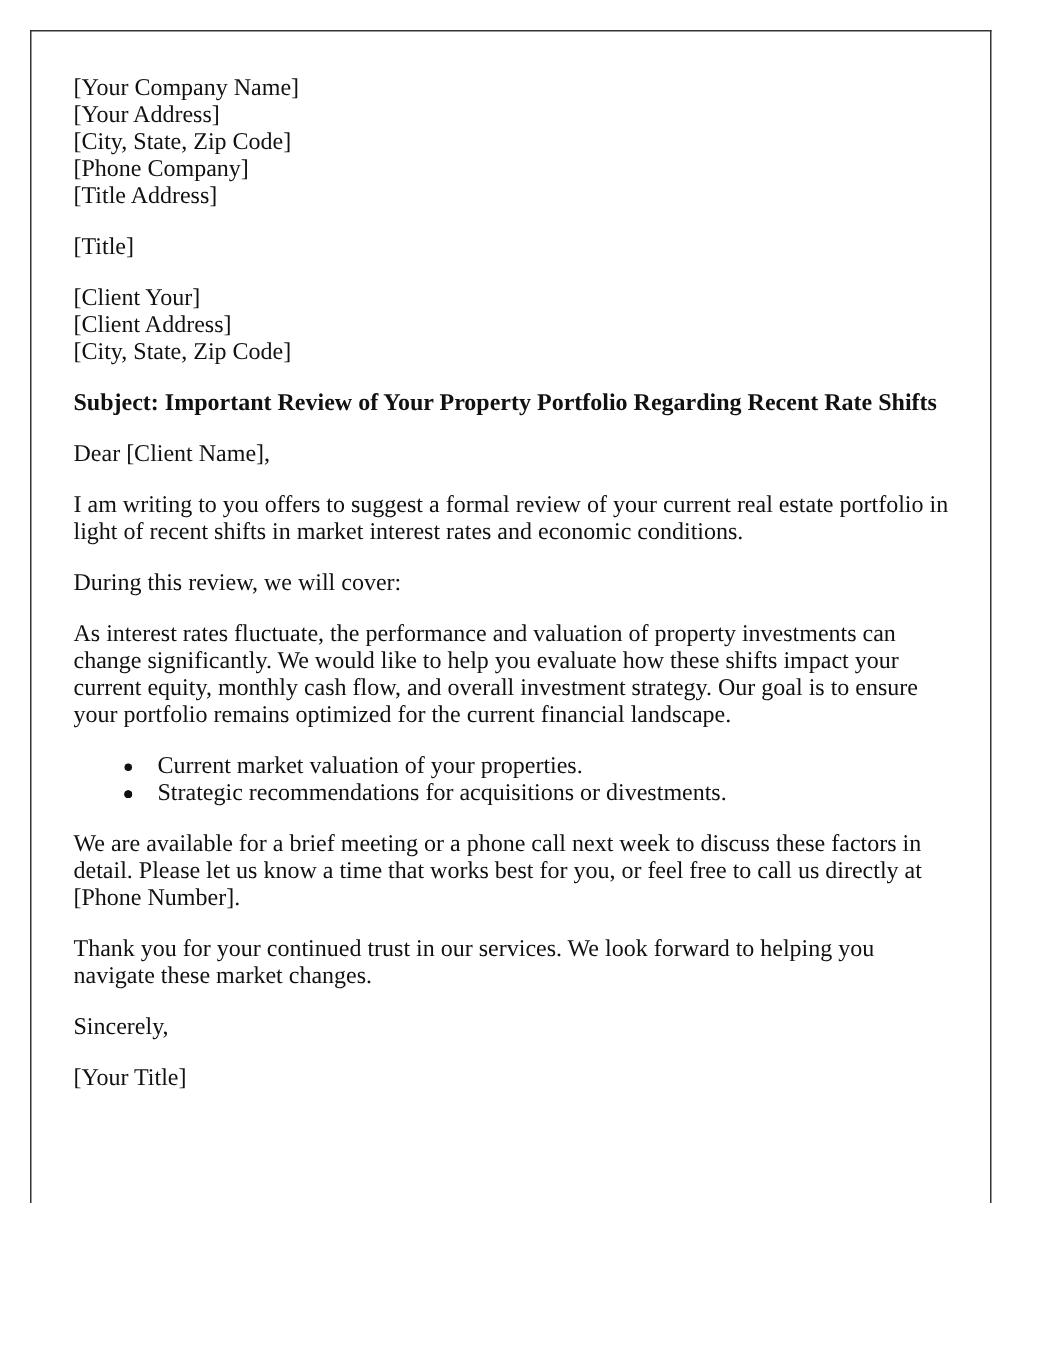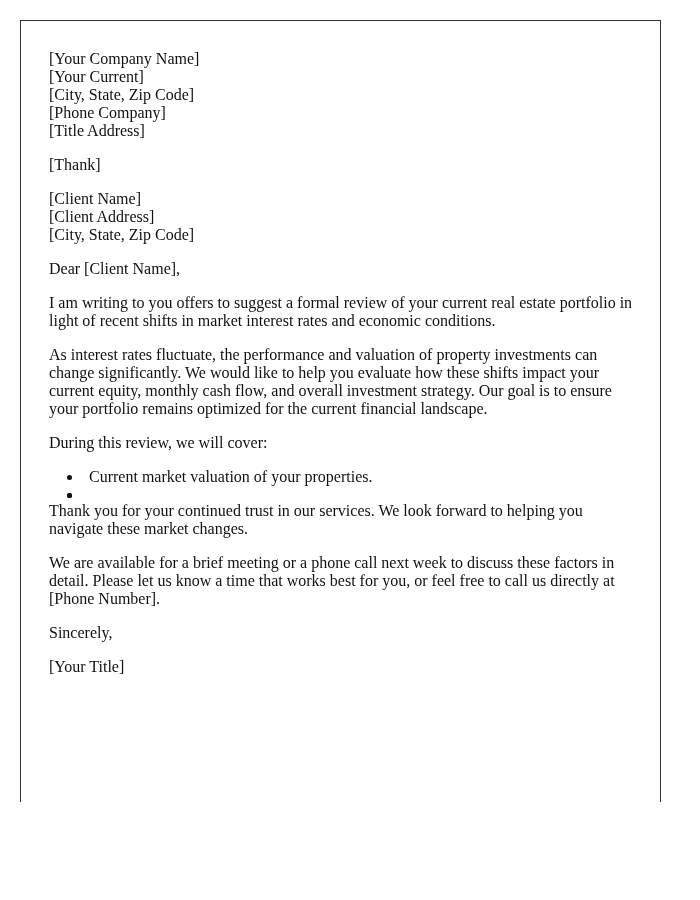--- a/index.html
+++ b/index.html
@@ -42,73 +42,76 @@
     p { margin: 0 0 16px 0; }
     .subject { font-weight: bold; white-space: nowrap; }
     ul {
       margin: 0 0 16px 0;
       padding-left: 40px;
       list-style: none;
     }
     ul li {
       position: relative;
       white-space: nowrap;
+      margin-left: 16px;
     }
     ul li .bullet {
       position: absolute;
       left: -22px;
       top: 7px;
       width: 5px;
       height: 5px;
       border-radius: 50%;
       background: #111111;
     }
   </style>
 </head>
 <body>
 
 <div class="page-frame">
   <div class="letter">
 
     <div class="block">
       <span class="line">[Your Company Name]</span>
-      <span class="line">[Your Current]</span>
+      <span class="line">[Your Address]</span>
       <span class="line">[City, State, Zip Code]</span>
       <span class="line">[Phone Company]</span>
       <span class="line">[Title Address]</span>
     </div>
 
     <div class="block">
-      <span class="line">[Thank]</span>
+      <span class="line">[Title]</span>
     </div>
 
     <div class="block">
-      <span class="line">[Client Name]</span>
+      <span class="line">[Client Your]</span>
       <span class="line">[Client Address]</span>
       <span class="line">[City, State, Zip Code]</span>
     </div>
 
+    <p class="subject">Subject: Important Review of Your Property Portfolio Regarding Recent Rate Shifts</p>
 
     <p>Dear [Client Name],</p>
 
     <p>I am writing to you offers to suggest a formal review of your current real estate portfolio in light of recent shifts in market interest rates and economic conditions.</p>
 
+    <p>During this review, we will cover:</p>
+
     <p>As interest rates fluctuate, the performance and valuation of property investments can change significantly. We would like to help you evaluate how these shifts impact your current equity, monthly cash flow, and overall investment strategy. Our goal is to ensure your portfolio remains optimized for the current financial landscape.</p>
-
-    <p>During this review, we will cover:</p>
 
     <ul>
       <li><span class="bullet"></span><span>Current market valuation of your properties.</span></li>
       <li><span class="bullet"></span></li>
       <li><span class="bullet"></span></li>
+      <li><span class="bullet"></span><span>Strategic recommendations for acquisitions or divestments.</span></li>
     </ul>
 
+    <p>We are available for a brief meeting or a phone call next week to discuss these factors in detail. Please let us know a time that works best for you, or feel free to call us directly at [Phone Number].</p>
+
     <p>Thank you for your continued trust in our services. We look forward to helping you navigate these market changes.</p>
-
-    <p>We are available for a brief meeting or a phone call next week to discuss these factors in detail. Please let us know a time that works best for you, or feel free to call us directly at [Phone Number].</p>
 
     <p>Sincerely,</p>
 
     <div class="block">
       <span class="line">[Your Title]</span>
     </div>
 
   </div>
 </div>
 

